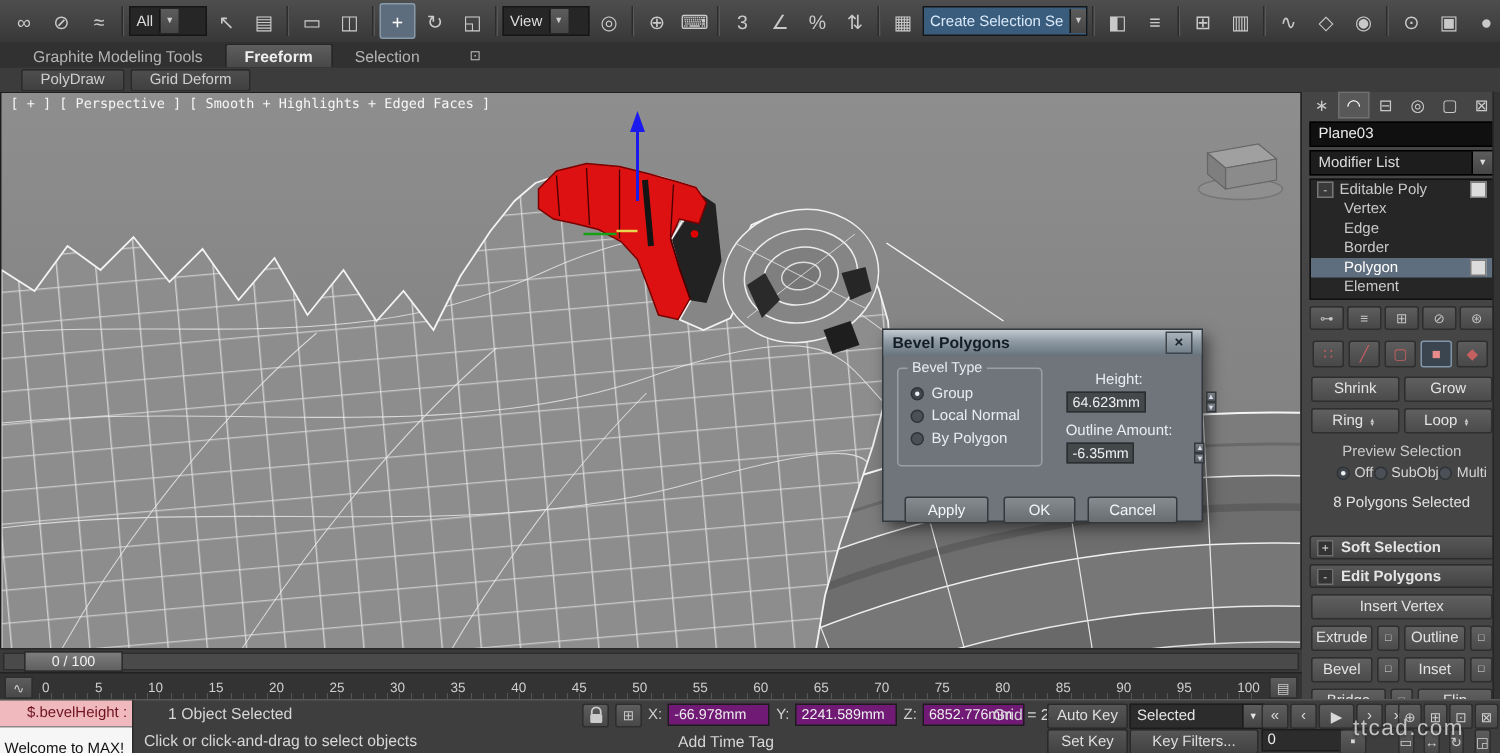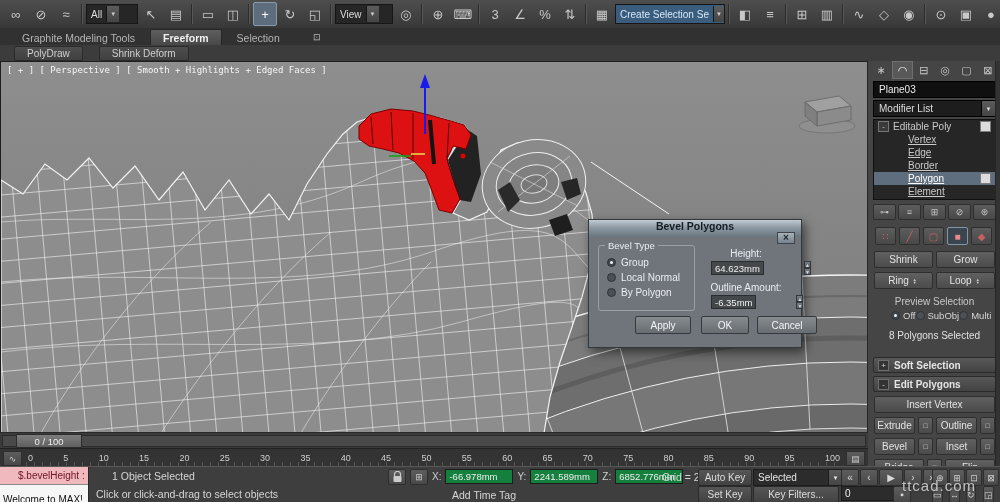--- a/index.html
+++ b/index.html
@@ -19,61 +19,61 @@
   .tb-select.hl{background:#3a5d7e;color:#d8e8f8;}
   
   .ribbon-tabs{position:absolute;top:28px;left:0;right:0;height:17px;background:#313131;border-bottom:1px solid #242424;
     display:flex;align-items:flex-end;padding-left:10px;gap:3px;}
   .ribbon-tab{padding:2px 12px 1px;color:#b5b5b5;font-size:10.5px;white-space:nowrap;margin-top:47px;}
   .ribbon-tab.active{background:linear-gradient(#5e5e5e,#484848);color:#efefef;border:1px solid #262626;border-bottom:none;
     border-radius:2px 2px 0 0;font-weight:bold;}
   .ribbon-opt{margin-left:14px;width:16px;height:12px;display:flex;align-items:center;justify-content:center;
     color:#bbb;font-size:9px;margin-bottom:2px;}
   .ribbon-sub{position:absolute;top:45px;left:0;right:0;height:16px;background:#3c3c3c;border-bottom:1px solid #2c2c2c;
-    display:flex;align-items:center;padding-left:14px;gap:16px;}
+    display:flex;align-items:center;padding-left:14px;gap:4px;}
   .ribbon-panelbtn{padding:1px 12px;background:linear-gradient(#4e4e4e,#404040);border:1px solid #2a2a2a;
     color:#cfcfcf;font-size:10px;border-radius:2px;white-space:nowrap;}
   
   .viewport{position:absolute;left:0;top:61px;width:866px;height:371px;border:1px solid #1e1e1e;overflow:hidden;background:#828282;}
   .vp-label{position:absolute;top:3px;left:6px;z-index:5;color:#fff;font:9px "DejaVu Sans Mono",monospace;opacity:.92;white-space:nowrap;}
   
   .dialog{position:absolute;left:588px;top:219px;width:212px;height:127px;background:#6f757b;border:1px solid #33383d;
     box-shadow:3px 4px 10px rgba(0,0,0,.55);z-index:20;font-size:10px;color:#e9edf1;}
   .dlg-title{height:17px;background:linear-gradient(#c3cad1,#8d99a3 45%,#68747e);color:#141d26;font-weight:bold;
-    display:flex;align-items:center;padding:0 6px;font-size:10.5px;flex-direction:column;}
+    display:flex;align-items:center;padding:0 6px;font-size:10.5px;}
   .dlg-close{margin-left:auto;width:16px;height:13px;background:linear-gradient(#a8b2bb,#75818b);border:1px solid #3e444a;
     color:#1a242d;display:flex;align-items:center;justify-content:center;font-size:10px;line-height:10px;}
   .groupbox{position:absolute;left:9px;top:25px;width:95px;height:64px;border:1px solid #98a0a8;border-radius:3px;}
   .groupbox .legend{position:absolute;top:-6px;left:6px;background:#6f757b;padding:0 3px;font-size:9.5px;}
   .radio-line{position:absolute;left:8px;display:flex;align-items:center;gap:5px;}
   .radio{display:inline-block;width:9px;height:9px;border-radius:50%;background:#4b5056;border:1px solid #2e3338;box-sizing:border-box;}
   .radio.on{background:#40464c;}
   .radio.on::after{content:"";display:block;width:3px;height:3px;margin:2px;background:#eef2f5;border-radius:50%;}
   .dlg-label{position:absolute;left:108px;right:6px;text-align:center;}
   .spinfield{position:absolute;left:122px;width:74px;height:14px;display:flex;gap:40px;}
   .spinfield .val{flex:1;background:#45484b;border:1px solid #2a2d30;color:#f0f0f0;display:flex;align-items:center;padding:0 3px;font-size:9.5px;}
   .spin{display:flex;flex-direction:column;width:10px;}
   .spin span{flex:1;background:linear-gradient(#777d83,#5a6066);border:1px solid #33383d;color:#dde;font-size:5px;
     line-height:4px;display:flex;align-items:center;justify-content:center;}
-  .dlg-btn{position:absolute;top:96px;height:16px;background:linear-gradient(#868b90,#686d72);border:1px solid #35393d;
-    color:#f4f6f8;display:flex;align-items:center;justify-content:center;font-size:10px;border-radius:2px;margin-left:32px;}
+  .dlg-btn{position:absolute;top:111px;height:16px;background:linear-gradient(#868b90,#686d72);border:1px solid #35393d;
+    color:#f4f6f8;display:flex;align-items:center;justify-content:center;font-size:10px;border-radius:2px;}
   
   .cmd-panel{position:absolute;left:867px;top:61px;width:133px;height:405px;background:#454545;border-left:1px solid #262626;
     overflow:hidden;font-size:10px;}
   .panel-tabs{display:flex;height:18px;align-items:center;padding:0 3px;gap:1px;}
   .ptab{width:19px;height:16px;display:flex;align-items:center;justify-content:center;color:#c8c8c8;font-size:11px;border:1px solid transparent;}
   .ptab.active{background:#585858;border-color:#6f6f6f;color:#fff;}
   .obj-name{margin:2px 5px 1px;height:15px;background:#101010;border:1px solid #000;color:#ececec;display:flex;
     align-items:center;padding:0 5px;}
   .mod-list{margin:2px 5px;height:15px;background:#1d1d1d;border:1px solid #000;color:#ddd;display:flex;align-items:center;padding:0 0 0 5px;}
   .mod-list .dd{margin-left:auto;width:13px;height:100%;background:linear-gradient(#5c5c5c,#454545);display:flex;
     align-items:center;justify-content:center;font-size:6px;border-left:1px solid #000;}
   .stack{margin:2px 5px;background:#262626;border:1px solid #101010;height:79px;color:#c9c9c9;overflow:hidden;}
   .stack-row{height:13px;display:flex;align-items:center;padding:0 4px;gap:4px;white-space:nowrap;}
-  .stack-row.sub{padding-left:34px;text-decoration:underline;}
+  .stack-row.sub{padding-left:22px;}
   .stack-row.selected{background:#5f6e7e;color:#fff;}
   .sobox{margin-left:auto;width:9px;height:9px;background:#dcdcdc;border:1px solid #7c7c7c;flex:0 0 auto;}
   .tree-toggle{width:9px;height:9px;border:1px solid #777;background:#3a3a3a;display:flex;align-items:center;justify-content:center;
     font-size:8px;line-height:8px;flex:0 0 auto;}
   .stack-tools{display:flex;gap:2px;padding:2px 5px 0;}
   .st-btn{width:21px;height:14px;background:linear-gradient(#5d5d5d,#484848);border:1px solid #2e2e2e;color:#c6c6c6;
     font-size:9px;display:flex;align-items:center;justify-content:center;border-radius:2px;}
   .subobj-row{display:flex;gap:3px;padding:7px 7px 2px;}
   .so-btn{width:19px;height:16px;background:linear-gradient(#5d5d5d,#484848);border:1px solid #2e2e2e;color:#c56060;
     font-size:10px;display:flex;align-items:center;justify-content:center;border-radius:2px;}
@@ -111,21 +111,21 @@
   
   .statusbar{position:absolute;left:0;top:466px;width:1000px;height:36px;background:#3e3e3e;border-top:1px solid #575757;}
   .listener{position:absolute;left:0;top:0;width:88px;height:36px;border-right:1px solid #2a2a2a;}
   .listener .macro{height:17px;background:#efb9bd;color:#6e1420;font-size:10px;display:flex;align-items:center;
     padding:0 18px;border-bottom:1px solid #8a8a8a;white-space:nowrap;overflow:hidden;}
   .listener .mini{height:28px;background:#f6f6f6;color:#111;font-size:10px;display:flex;align-items:center;
     padding:0 3px;white-space:nowrap;overflow:hidden;}
   .sb-text{position:absolute;color:#d6d6d6;font-size:10.5px;white-space:nowrap;}
   .coord{position:absolute;left:388px;top:2px;display:flex;align-items:center;gap:4px;height:15px;}
   .coord .lbl{color:#cfcfcf;font-size:10px;}
-  .coord .fld{width:60px;height:13px;background:#15803d;border:1px solid #1c1c1c;color:#eee;font-size:9.5px;
+  .coord .fld{width:60px;height:13px;background:#701a75;border:1px solid #1c1c1c;color:#eee;font-size:9.5px;
     display:flex;align-items:center;padding:0 3px;white-space:nowrap;overflow:hidden;}
   .sm-btn{width:16px;height:14px;background:linear-gradient(#5d5d5d,#484848);border:1px solid #2e2e2e;color:#c9c9c9;
     font-size:9px;display:flex;align-items:center;justify-content:center;border-radius:2px;}
   .key-btn{position:absolute;width:52px;height:15px;background:linear-gradient(#565656,#424242);border:1px solid #2a2a2a;
     color:#dedede;font-size:10px;display:flex;align-items:center;justify-content:center;border-radius:2px;}
   .dd-field{position:absolute;width:84px;height:15px;background:#2c2c2c;border:1px solid #1c1c1c;color:#e5e5e5;
     font-size:10px;display:flex;align-items:center;padding:0 0 0 4px;}
   .dd-field .dd{margin-left:auto;width:13px;height:100%;background:linear-gradient(#5c5c5c,#454545);display:flex;
     align-items:center;justify-content:center;font-size:6px;border-left:1px solid #1c1c1c;}
   .playbtns{position:absolute;left:841px;top:2px;display:flex;gap:1px;}
@@ -200,21 +200,21 @@
   </div>
 
   <div class="ribbon-tabs">
     <span class="ribbon-tab">Graphite Modeling Tools</span>
     <span class="ribbon-tab active">Freeform</span>
     <span class="ribbon-tab">Selection</span>
     <span class="ribbon-opt">⊡</span>
   </div>
   <div class="ribbon-sub">
     <span class="ribbon-panelbtn">PolyDraw</span>
-    <span class="ribbon-panelbtn">Shrink Deform</span>
+    <span class="ribbon-panelbtn">Grid Deform</span>
   </div>
 
   <div class="viewport">
     <span class="vp-label">[ + ]  [ Perspective ]  [ Smooth + Highlights + Edged Faces ]</span>
     <svg width="866" height="371" viewBox="0 0 866 371">
       <defs>
         <linearGradient id="vpbg" x1="0" y1="0" x2="0" y2="1">
           <stop offset="0" stop-color="#8e8e8e"></stop>
             <stop offset="1" stop-color="#7a7a7a"></stop>
         </linearGradient>

